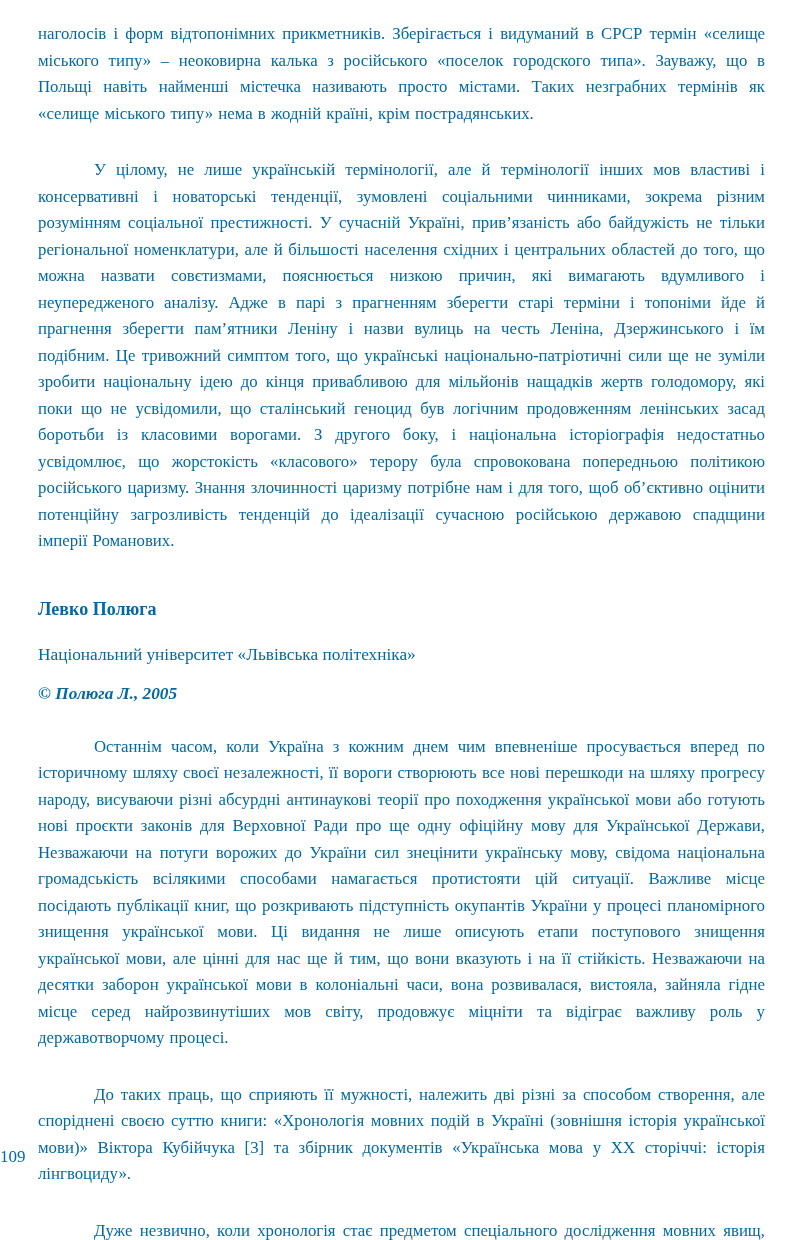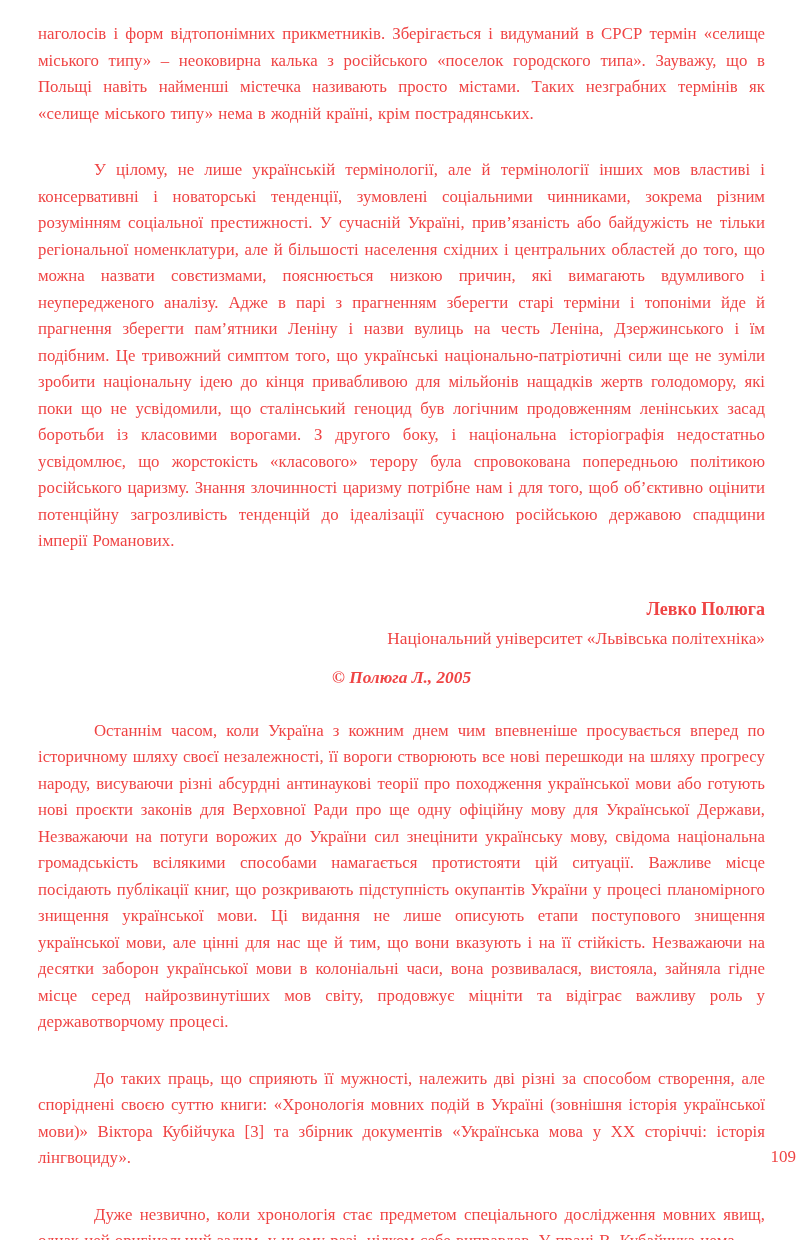--- a/index.html
+++ b/index.html
@@ -7,75 +7,75 @@
     padding: 0;
     background: #e8e8e8;
   }
   .page {
     position: relative;
     width: 796px;
     height: 1240px;
     margin: 0 auto;
     background: #ffffff;
     font-family: "Liberation Serif", "DejaVu Serif", serif;
-    color: #ef4444;
+    color: #0369a1;
     overflow: hidden;
   }
   .content {
     position: absolute;
     left: 38px;
     right: 31px;
     top: 21px;
   }
   .para {
     margin: 0;
     font-size: 16.8px;
     line-height: 26.5px;
     text-align: justify;
     word-spacing: 1px;
   }
   .para.indent { text-indent: 56px; margin-top: 30px; }
   .byline {
     margin-top: 42px;
-    text-align: right;
+    text-align: left;
     line-height: 25px;
   }
   .author-name {
     font-weight: bold;
     font-size: 18px;
   }
   .author-affiliation {
     font-size: 17.3px;
-    margin-top: 4px;
+    margin-top: 20px;
   }
   .article-title {
     margin: 17px auto 0 auto;
     max-width: 620px;
     text-align: center;
     font-weight: bold;
     font-size: 22.5px;
     line-height: 31px;
     letter-spacing: 0.2px;
   }
   .copyright {
     margin-top: 17px;
-    text-align: center;
+    text-align: left;
     font-weight: bold;
     font-style: italic;
     font-size: 17.3px;
   }
   .body-block {
     margin-top: 25px;
   }
   .page-number {
     position: absolute;
     left: 0;
     right: 0;
     top: 1147px;
-    text-align: right;
+    text-align: left;
     font-size: 17px;
   }
 </style>
 </head>
 <body>
 
 <div class="page">
   <div class="content">
 
     <div>

